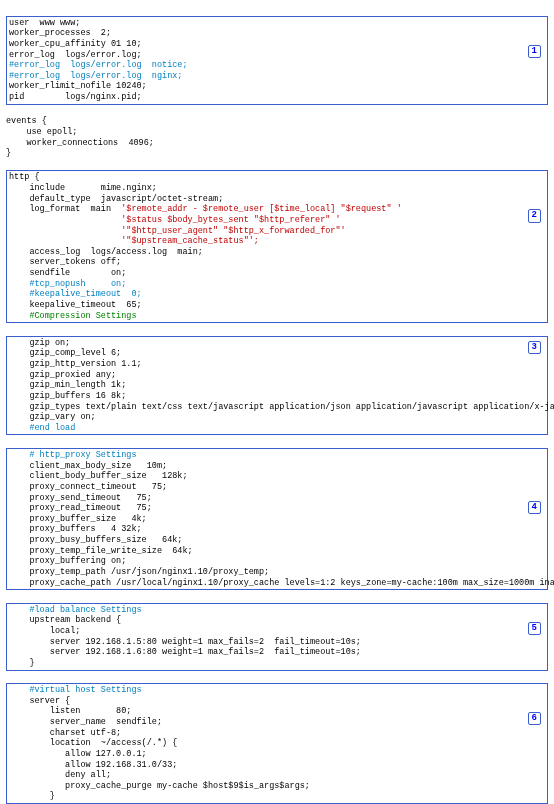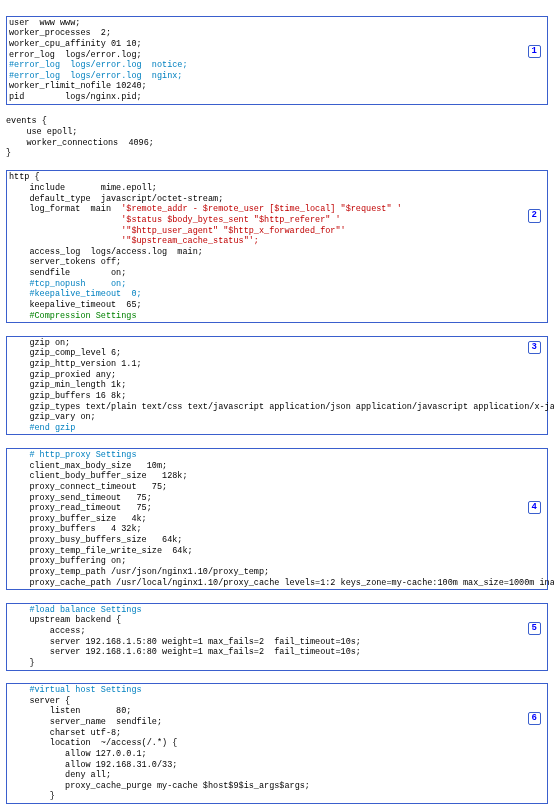--- a/index.html
+++ b/index.html
@@ -22,58 +22,58 @@
 <span class="">error_log  logs/error.log;</span>
 <span class="c">#error_log  logs/error.log  notice;</span>
 <span class="c">#error_log  logs/error.log  nginx;</span>
 <span class="">worker_rlimit_nofile 10240;</span>
 <span class="">pid        logs/nginx.pid;</span></div></div>
 <div id="b-events"><span class="">events {</span>
 <span class="">    use epoll;</span>
 <span class="">    worker_connections  4096;</span>
 <span class="">}</span></div>
 <div class="sec"><span class="badge b2">2</span><div id="b-s2"><span class="">http {</span>
-<span class="">    include       mime.epoll;</span>
+<span class="">    include       mime.nginx;</span>
 <span class="">    default_type  javascript/octet-stream;</span>
     log_format  main  <span class="r">'$remote_addr - $remote_user [$time_local] "$request" '</span>
                       <span class="r">'$status $body_bytes_sent "$http_referer" '</span>
                       <span class="r">'"$http_user_agent" "$http_x_forwarded_for"'</span>
                       <span class="r">'"$upstream_cache_status"';</span>
 <span class="">    access_log  logs/access.log  main;</span>
 <span class="">    server_tokens off;</span>
 <span class="">    sendfile        on;</span>
 <span class="c">    #tcp_nopush     on;</span>
 <span class="c">    #keepalive_timeout  0;</span>
 <span class="">    keepalive_timeout  65;</span>
 <span class="g">    #Compression Settings</span></div></div>
 <div class="sec"><span class="badge b3">3</span><div id="b-s3"><span class="">    gzip on;</span>
 <span class="">    gzip_comp_level 6;</span>
 <span class="">    gzip_http_version 1.1;</span>
 <span class="">    gzip_proxied any;</span>
 <span class="">    gzip_min_length 1k;</span>
 <span class="">    gzip_buffers 16 8k;</span>
 <span class="">    gzip_types text/plain text/css text/javascript application/json application/javascript application/x-javascript application/xml;</span>
 <span class="">    gzip_vary on;</span>
-<span class="c">    #end gzip</span></div></div>
+<span class="c">    #end load</span></div></div>
 <div class="sec"><span class="badge b4">4</span><div id="b-s4"><span class="c">    # http_proxy Settings</span>
 <span class="">    client_max_body_size   10m;</span>
 <span class="">    client_body_buffer_size   128k;</span>
 <span class="">    proxy_connect_timeout   75;</span>
 <span class="">    proxy_send_timeout   75;</span>
 <span class="">    proxy_read_timeout   75;</span>
 <span class="">    proxy_buffer_size   4k;</span>
 <span class="">    proxy_buffers   4 32k;</span>
 <span class="">    proxy_busy_buffers_size   64k;</span>
 <span class="">    proxy_temp_file_write_size  64k;</span>
 <span class="">    proxy_buffering on;</span>
 <span class="">    proxy_temp_path /usr/json/nginx1.10/proxy_temp;</span>
 <span class="">    proxy_cache_path /usr/local/nginx1.10/proxy_cache levels=1:2 keys_zone=my-cache:100m max_size=1000m inactive=600m max_size=2g;</span></div></div>
 <div class="sec"><span class="badge b5">5</span><div id="b-s5"><span class="c">    #load balance Settings</span>
 <span class="">    upstream backend {</span>
-<span class="">        access;</span>
+<span class="">        local;</span>
 <span class="">        server 192.168.1.5:80 weight=1 max_fails=2  fail_timeout=10s;</span>
 <span class="">        server 192.168.1.6:80 weight=1 max_fails=2  fail_timeout=10s;</span>
 <span class="">    }</span></div></div>
 <div class="sec"><span class="badge b6">6</span><div id="b-s6"><span class="c">    #virtual host Settings</span>
 <span class="">    server {</span>
 <span class="">        listen       80;</span>
 <span class="">        server_name  sendfile;</span>
 <span class="">        charset utf-8;</span>
 <span class="">        location  ~/access(/.*) {</span>
 <span class="">           allow 127.0.0.1;</span>

